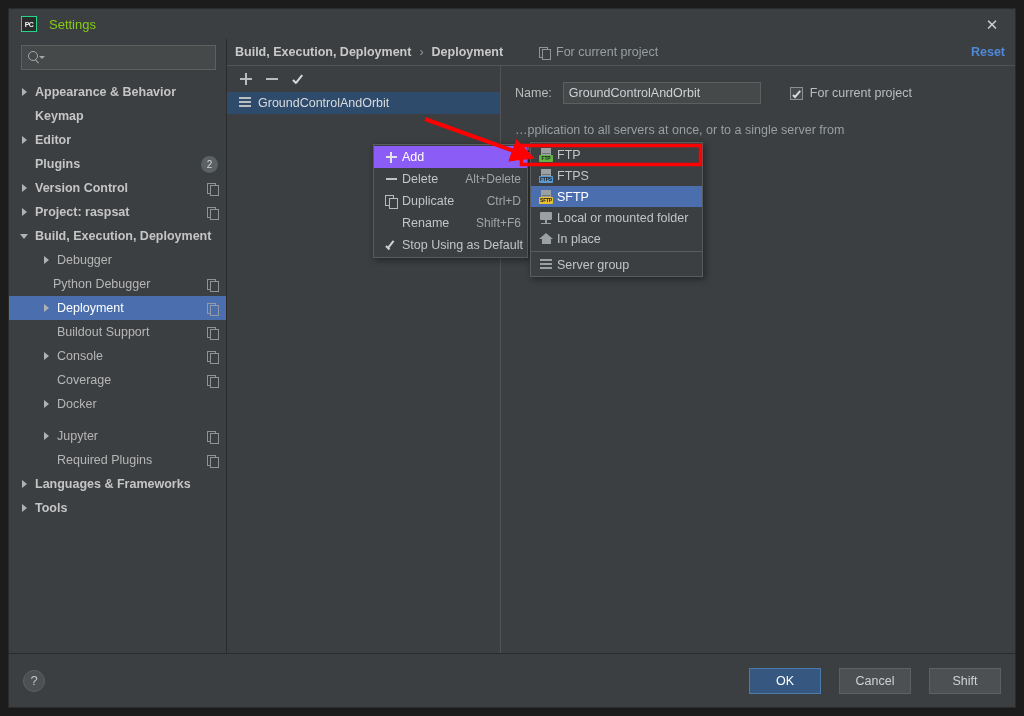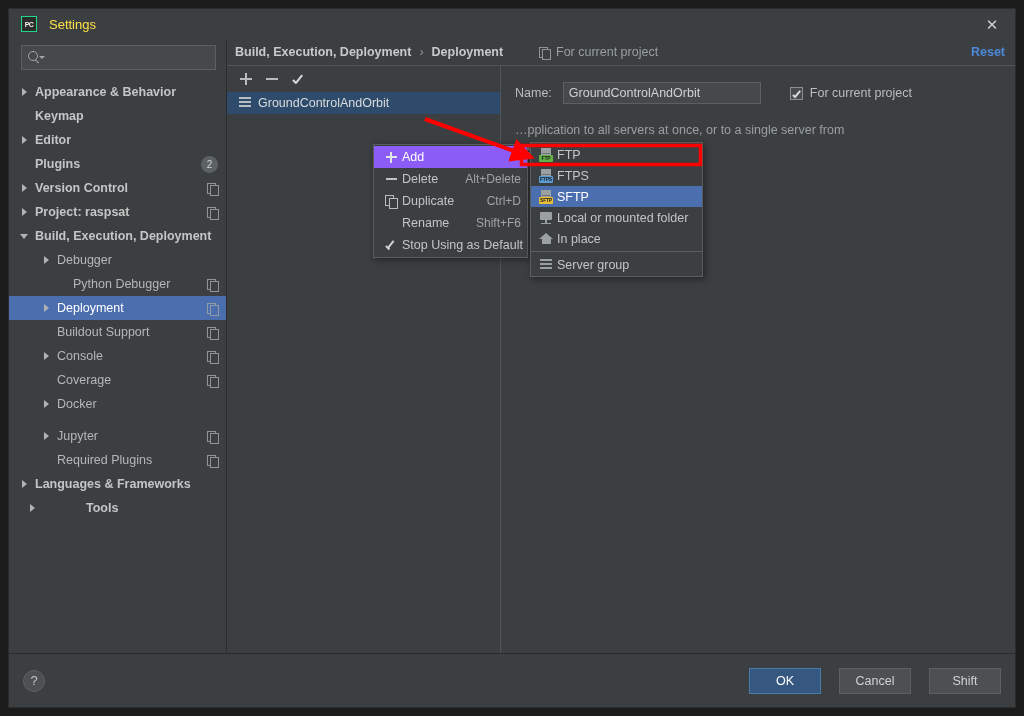--- a/index.html
+++ b/index.html
@@ -25,21 +25,21 @@
     display:flex; align-items:center;
     position:relative;
   }
   #logo {
     width:16px; height:16px; margin-left:12px;
     border:1.5px solid #21d789; background:#2b2b2b;
     display:flex; align-items:center; justify-content:center;
     font-size:7px; font-weight:bold; color:#f2f2f2; letter-spacing:-0.5px;
     line-height:1;
   }
-  #title-text { margin-left:12px; font-size:13px; color:#fde047; }
+  #title-text { margin-left:12px; font-size:13px; color:#84cc16; }
   #close-btn {
     position:absolute; right:0; top:0; width:46px; height:30px;
     display:flex; align-items:center; justify-content:center;
     color:#cfcfcf; font-size:15px; line-height:1;
   }
   
   #body { flex:1 1 auto; display:flex; min-height:0; position:relative; }
   
   #sidebar {
     width:218px; flex:0 0 218px;
@@ -379,21 +379,21 @@
             <span class="tree-label" style="margin-left: 4px;">Build, Execution, Deployment</span>
           </div>
           <div class="tree-row plain" style="padding-left: 30px;">
             <span class="tw">
               <span class="tri-r"></span>
             </span>
             <span class="tree-label" style="margin-left: 4px;">Debugger</span>
           </div>
           <div class="tree-row plain" style="padding-left: 30px;">
             <span class="tw"></span>
-            <span class="tree-label" style="margin-left: 20px;">Python Debugger</span>
+            <span class="tree-label" style="margin-left: 0;">Python Debugger</span>
             <span class="copy-ico"></span>
           </div>
           <div class="tree-row plain sel" style="padding-left: 30px;">
             <span class="tw">
               <span class="tri-r"></span>
             </span>
             <span class="tree-label" style="margin-left: 4px;">Deployment</span>
             <span class="copy-ico"></span>
           </div>
           <div class="tree-row plain" style="padding-left: 30px;">
@@ -430,21 +430,21 @@
             <span class="tw"></span>
             <span class="tree-label" style="margin-left: 4px;">Required Plugins</span>
             <span class="copy-ico"></span>
           </div>
           <div class="tree-row bold" style="padding-left: 8px;">
             <span class="tw">
               <span class="tri-r"></span>
             </span>
             <span class="tree-label" style="margin-left: 4px;">Languages &amp; Frameworks</span>
           </div>
-          <div class="tree-row bold" style="padding-left: 16px; gap: 43px;">
+          <div class="tree-row bold" style="padding-left: 8px;">
             <span class="tw">
               <span class="tri-r"></span>
             </span>
             <span class="tree-label" style="margin-left: 4px;">Tools</span>
           </div>
         </div>
     </div>
 
     <div id="content">
 

